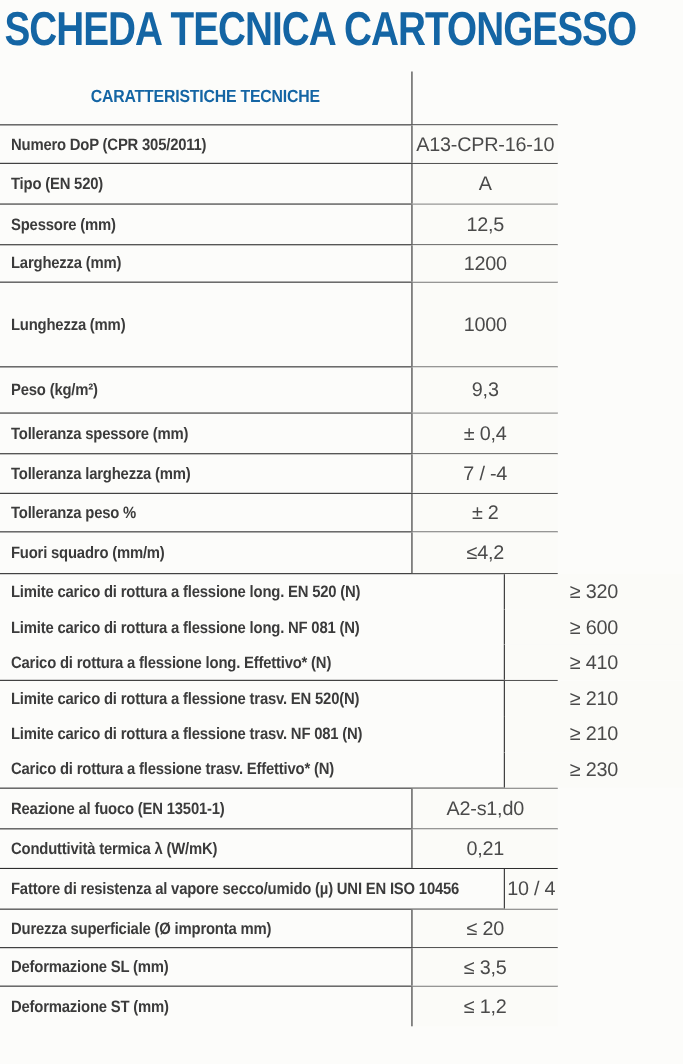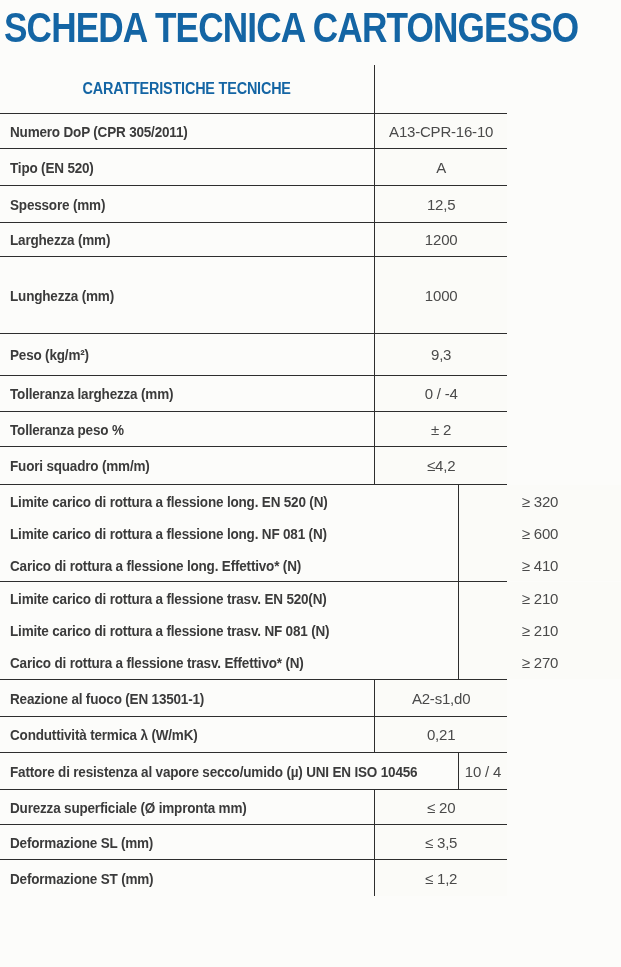--- a/index.html
+++ b/index.html
@@ -49,21 +49,21 @@
     font-weight: bold;
     color: #3b3b3b;
     font-size: 15px;
     letter-spacing: -0.2px;
     white-space: nowrap;
     transform: scaleX(0.9);
     transform-origin: 0 50%;
   }
   .value {
     color: #4a4a4a;
-    font-size: 15px;
+    font-size: 18px;
     letter-spacing: -0.2px;
   }
   .header-row .lcell { justify-content: center; padding-left: 0; }
   .header-label {
     color: #1465a4;
     font-weight: bold;
     font-size: 16px;
     letter-spacing: -0.2px;
     white-space: nowrap;
     transform: scaleX(0.9);
@@ -135,27 +135,35 @@
 
   <div class="trow" style="height:42px">
     <div class="lcell">
         <span class="label">Peso (kg/m²)</span>
       </div>
     <div class="rcell">
         <span class="value">9,3</span>
       </div>
   </div>
 
+  <div class="trow" style="height:37px">
+    <div class="lcell">
+        <span class="label">Tolleranza spessore (mm)</span>
+      </div>
+    <div class="rcell">
+        <span class="value">± 0,4</span>
+      </div>
+  </div>
 
   <div class="trow" style="height:36px">
     <div class="lcell">
         <span class="label">Tolleranza larghezza (mm)</span>
       </div>
     <div class="rcell">
-        <span class="value">0 / -4</span>
+        <span class="value">7 / -4</span>
       </div>
   </div>
 
 
   <div class="trow" style="height:35px">
     <div class="lcell">
         <span class="label">Tolleranza peso %</span>
       </div>
     <div class="rcell">
         <span class="value">± 2</span>
@@ -213,21 +221,21 @@
         </div>
       <div class="rcell">
           <span class="value">≥ 210</span>
         </div>
     </div>
     <div class="subrow">
       <div class="lcell">
           <span class="label">Carico di rottura a flessione trasv. Effettivo* (N)</span>
         </div>
       <div class="rcell">
-          <span class="value">≥ 270</span>
+          <span class="value">≥ 230</span>
         </div>
     </div>
   </div>
 
   <div class="trow" style="height:37px">
     <div class="lcell">
         <span class="label">Reazione al fuoco (EN 13501-1)</span>
       </div>
     <div class="rcell">
         <span class="value">A2-s1,d0</span>

